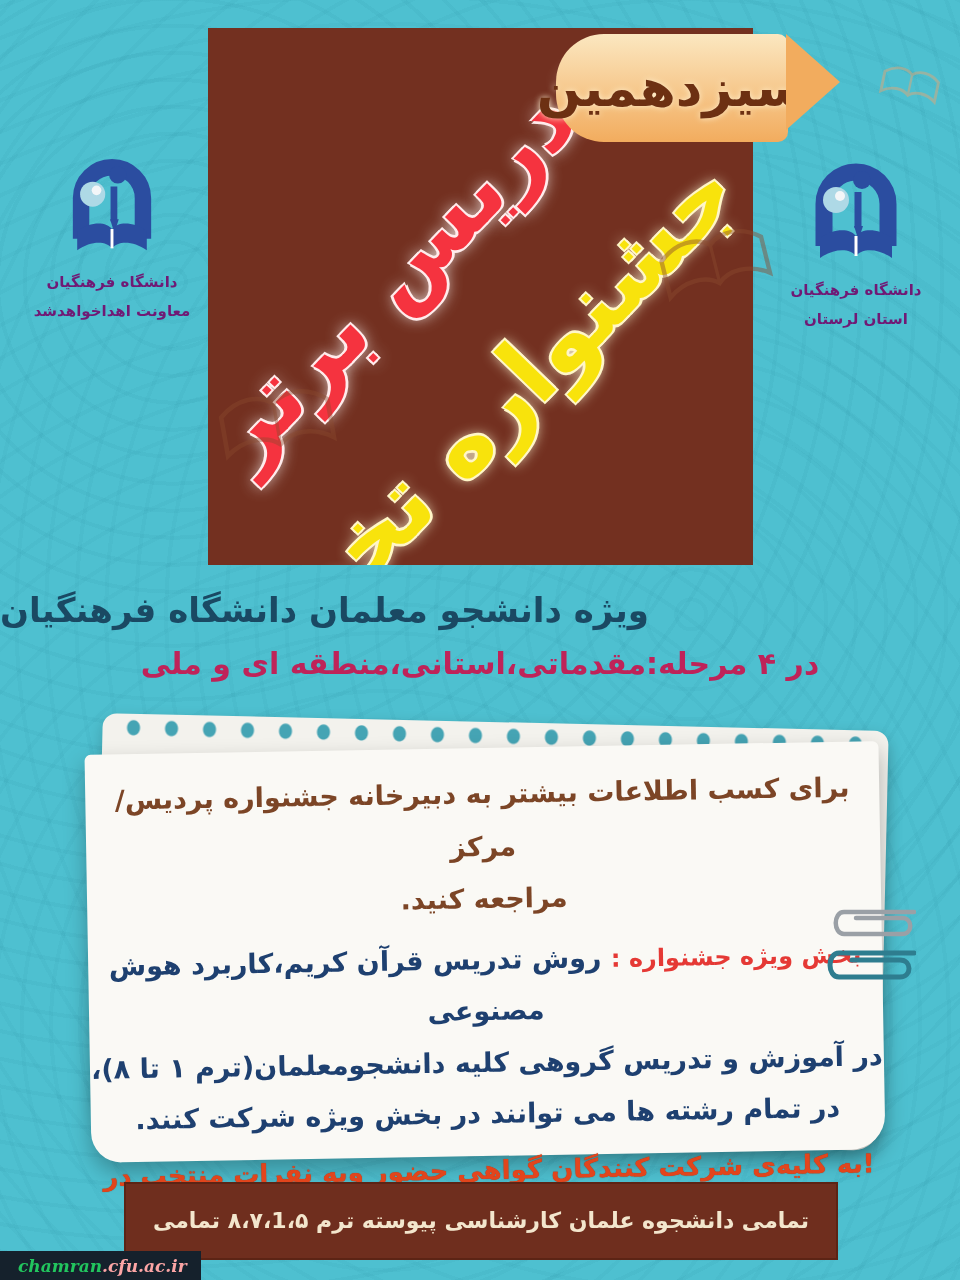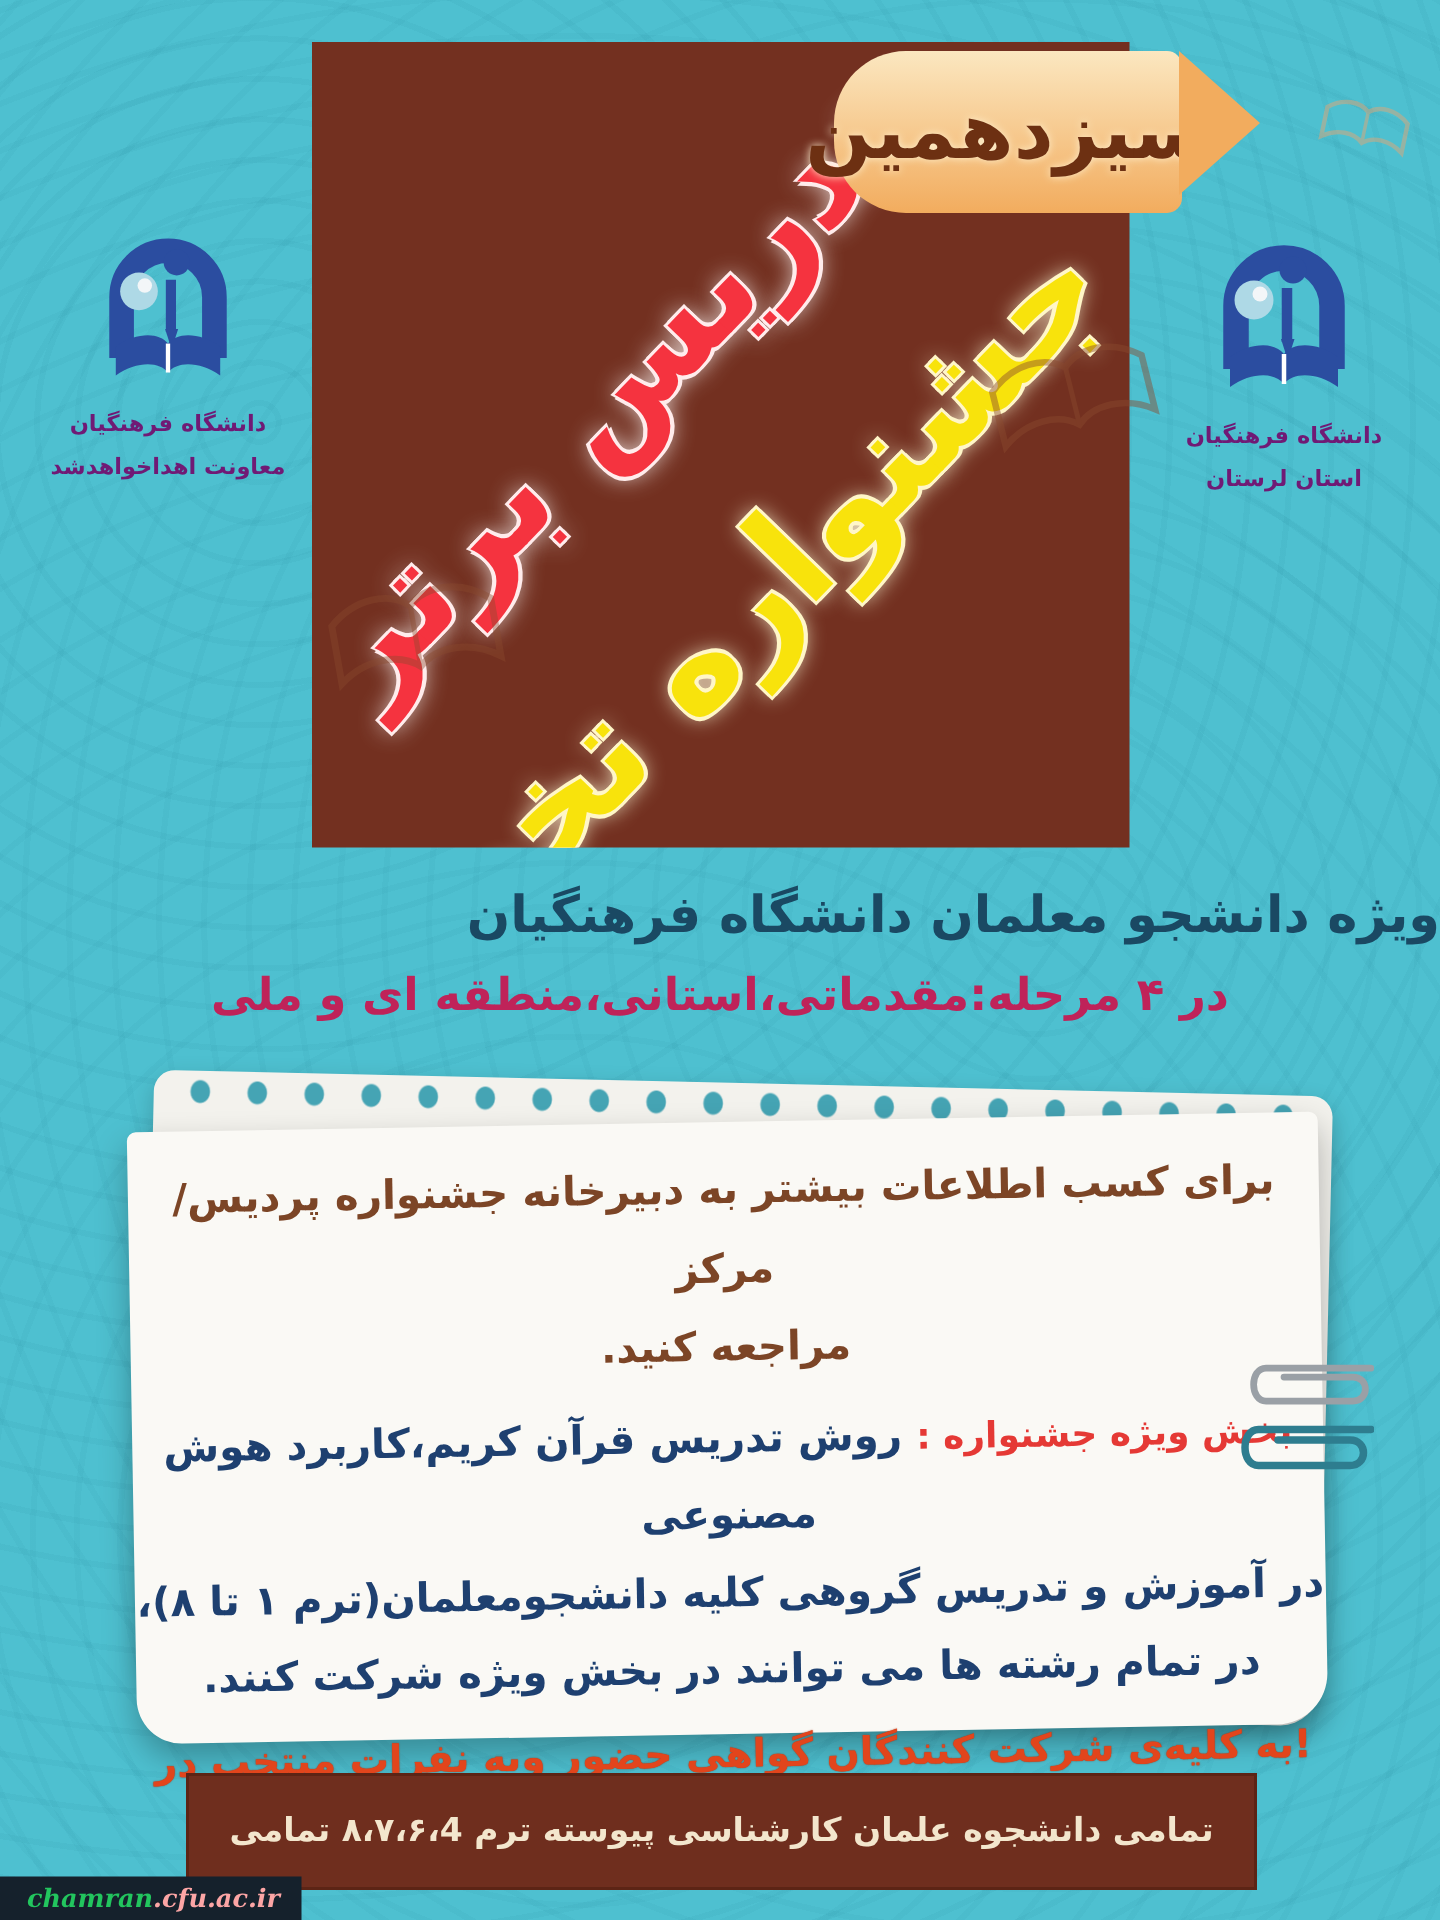--- a/index.html
+++ b/index.html
@@ -25,22 +25,22 @@
     display:flex;align-items:center;justify-content:center;}
   .banner-tip{position:absolute;right:-52px;top:0;width:0;height:0;
     border-top:48px solid transparent;border-bottom:48px solid transparent;border-left:54px solid #f2ac5e;}
   .banner-label{direction:rtl;font-size:52px;font-weight:700;color:#6d3012;text-shadow:0 0 6px #fdeecd;}
   
   .logo{position:absolute;width:180px;text-align:center;color:#701a75;}
   .logo.left{left:22px;top:138px;}
   .logo.right{left:766px;top:142px;}
   .logo .caption{direction:rtl;font-size:15px;font-weight:700;line-height:1.9;}
   
-  .headline1{position:absolute;left:0;right:0;top:590px;direction:rtl;text-align:right;
-    font-size:34px;font-weight:700;color:#1a4963;padding-left:28px;}
+  .headline1{position:absolute;left:0;right:16px;top:590px;direction:rtl;text-align:left;
+    font-size:34px;font-weight:700;color:#1a4963;}
   .headline2{position:absolute;left:0;right:0;top:646px;direction:rtl;text-align:center;
     font-size:30px;font-weight:700;color:#bf2359;}
   
   .sheet-back{position:absolute;left:98px;top:722px;width:786px;height:420px;background:#f3f2ed;
     border-radius:14px 14px 26px 40px;transform:rotate(1.3deg);box-shadow:0 6px 16px rgba(0,0,0,.2);}
   .sheet-back .holes{position:absolute;left:12px;right:12px;top:4px;height:22px;
     background-image:radial-gradient(ellipse 6px 7px at 50% 45%, #45a4b4 0 6px, transparent 7px);
     background-size:38px 22px;background-repeat:repeat-x;}
   .sheet-front{position:absolute;left:88px;top:748px;width:794px;height:408px;background:#faf9f5;
     border-radius:6px 6px 34px 30px;transform:rotate(-1deg);box-shadow:0 10px 22px rgba(0,0,0,.28);
@@ -159,20 +159,20 @@
   </div>
 
   <svg class="paperclip clip-gray" width="90" height="36" viewBox="0 0 90 36">
     <path d="M88,8 L18,8 C7,8 7,30 18,30 L76,30 C87,30 87,14 76,14 L30,14" fill="none" stroke="#9aa0a6" stroke-width="4.5" stroke-linecap="round"></path>
   </svg>
   <svg class="paperclip clip-teal" width="96" height="40" viewBox="0 0 96 40">
     <path d="M94,9 L19,9 C7,9 7,33 19,33 L80,33 C92,33 92,16 80,16 L32,16" fill="none" stroke="#2e7d8f" stroke-width="5" stroke-linecap="round"></path>
   </svg>
 
   <div class="footer-box">
-    <div>تمامی دانشجوه علمان کارشناسی پیوسته ترم ۸،۷،۶،4 تمامی</div>
+    <div>تمامی دانشجوه علمان کارشناسی پیوسته ترم ۸،۷،1،۵ تمامی</div>
   </div>
 
   <a class="site-badge" href="#">
     <span class="site-prefix">chamran</span>
       <span class="site-suffix">.cfu.ac.ir</span>
   </a>
 </div>
 
 </body></html>

